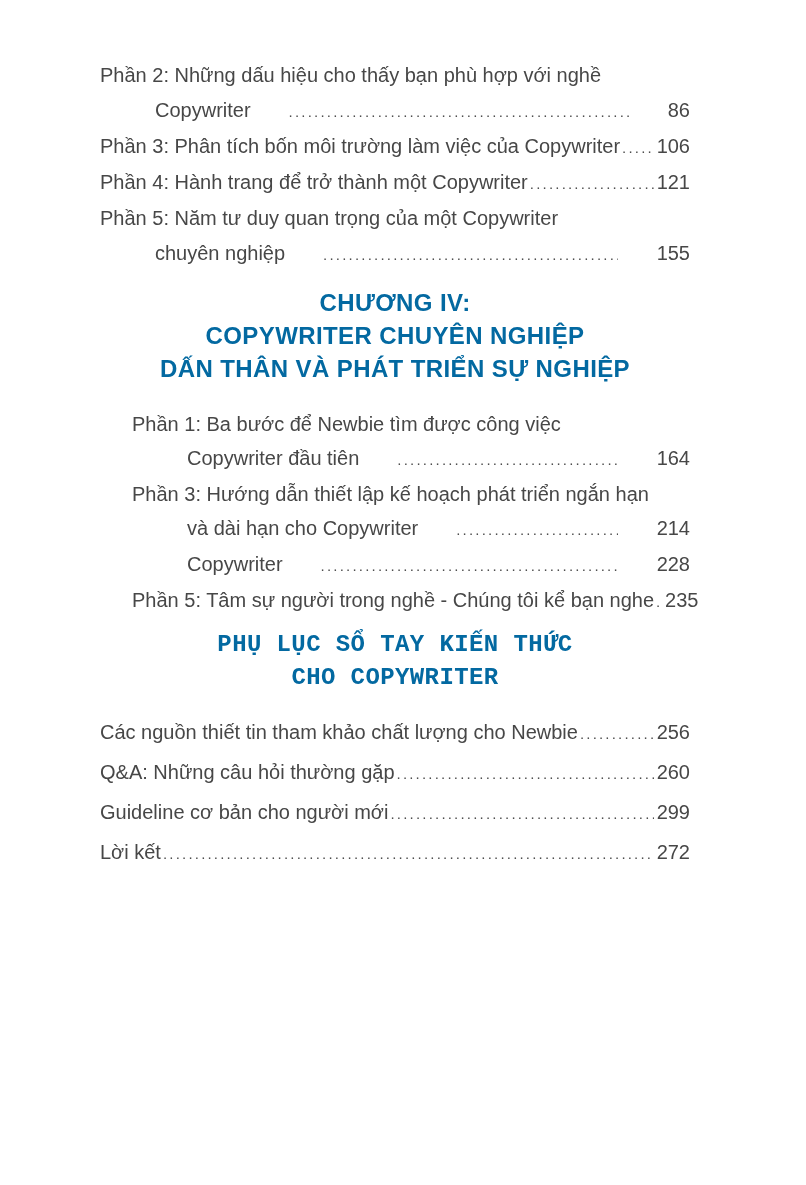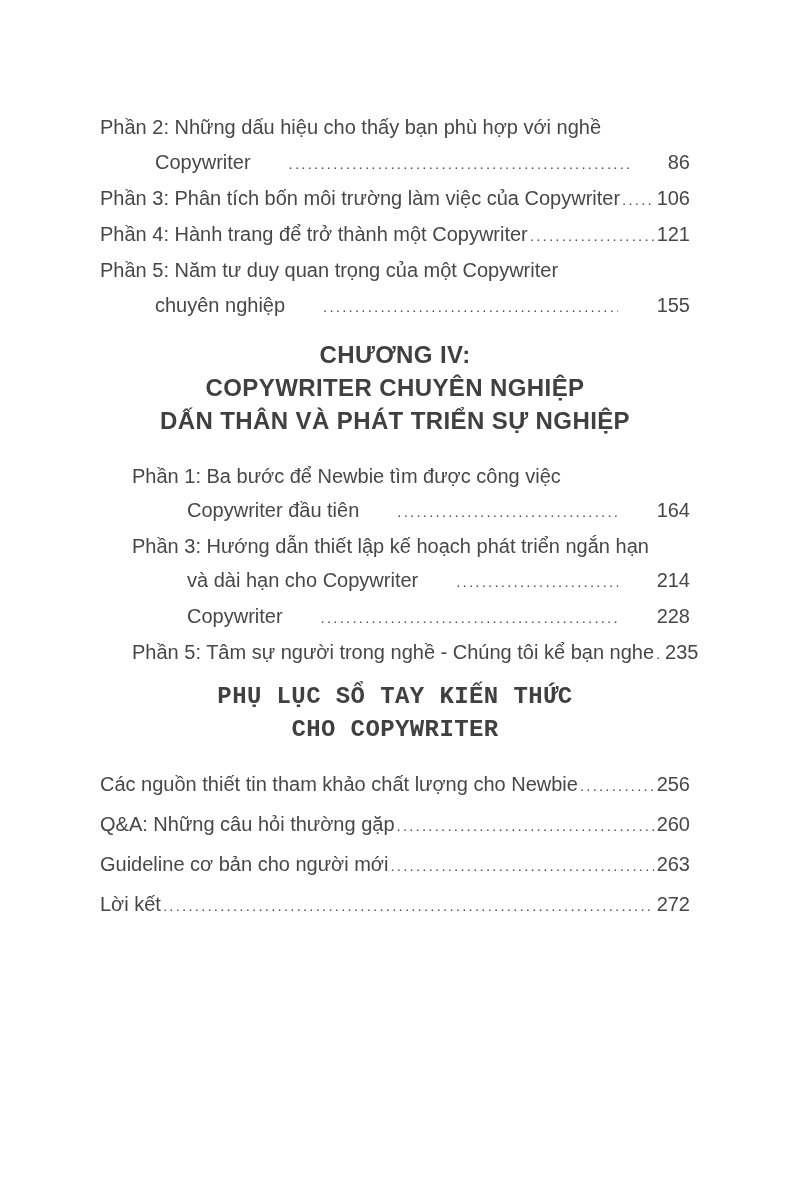--- a/index.html
+++ b/index.html
@@ -6,21 +6,21 @@
   body {
     width: 806px; height: 1185px;
     background: #ffffff;
     font-family: "Liberation Sans", "DejaVu Sans", sans-serif;
     color: #474747;
     overflow: hidden;
   }
   .page {
     box-sizing: border-box;
     width: 806px; height: 857px;
-    padding: 110px 116px 0 100px;
+    padding: 58px 116px 0 100px;
   }
   .row {
     display: flex;
     align-items: baseline;
     line-height: 35px;
     font-size: 20px;
   }
   .block2 .row { line-height: 34px; margin-left: 32px; }
   .appendix .row { line-height: 38px; }
   .cont { padding-left: 55px; gap: 36px; }
@@ -36,21 +36,21 @@
     content: "................................................................................................................................................................................................";
     font-size: 15px;
     letter-spacing: 2.2px;
     color: #4e4e4e;
   }
   .pnum { white-space: nowrap; flex: 0 0 auto; padding-left: 3px; }
   .heading {
     margin: 0;
     text-align: center;
     font-weight: bold;
-    color: #404040;
+    color: #0369a1;
     font-size: 24px;
     line-height: 33px;
     letter-spacing: 0.4px;
   }
   .heading .hline { display: block; }
   .chapter-heading { margin-top: 14px; }
   .block2 { margin-top: 22px; }
   .appendix-heading { margin-top: 9px; font-family: Liberation Mono, monospace; }
   .appendix { margin-top: 19px; }
 </style>
@@ -156,21 +156,21 @@
       <div class="row">
         <span class="label">Q&amp;A: Những câu hỏi thường gặp</span>
         <span class="dots"></span>
         <span class="pnum">260</span>
       </div>
     </div>
     <div class="entry">
       <div class="row">
         <span class="label">Guideline cơ bản cho người mới</span>
         <span class="dots"></span>
-        <span class="pnum">263</span>
+        <span class="pnum">299</span>
       </div>
     </div>
     <div class="entry">
       <div class="row">
         <span class="label">Lời kết</span>
         <span class="dots"></span>
         <span class="pnum">272</span>
       </div>
     </div>
   </section>

